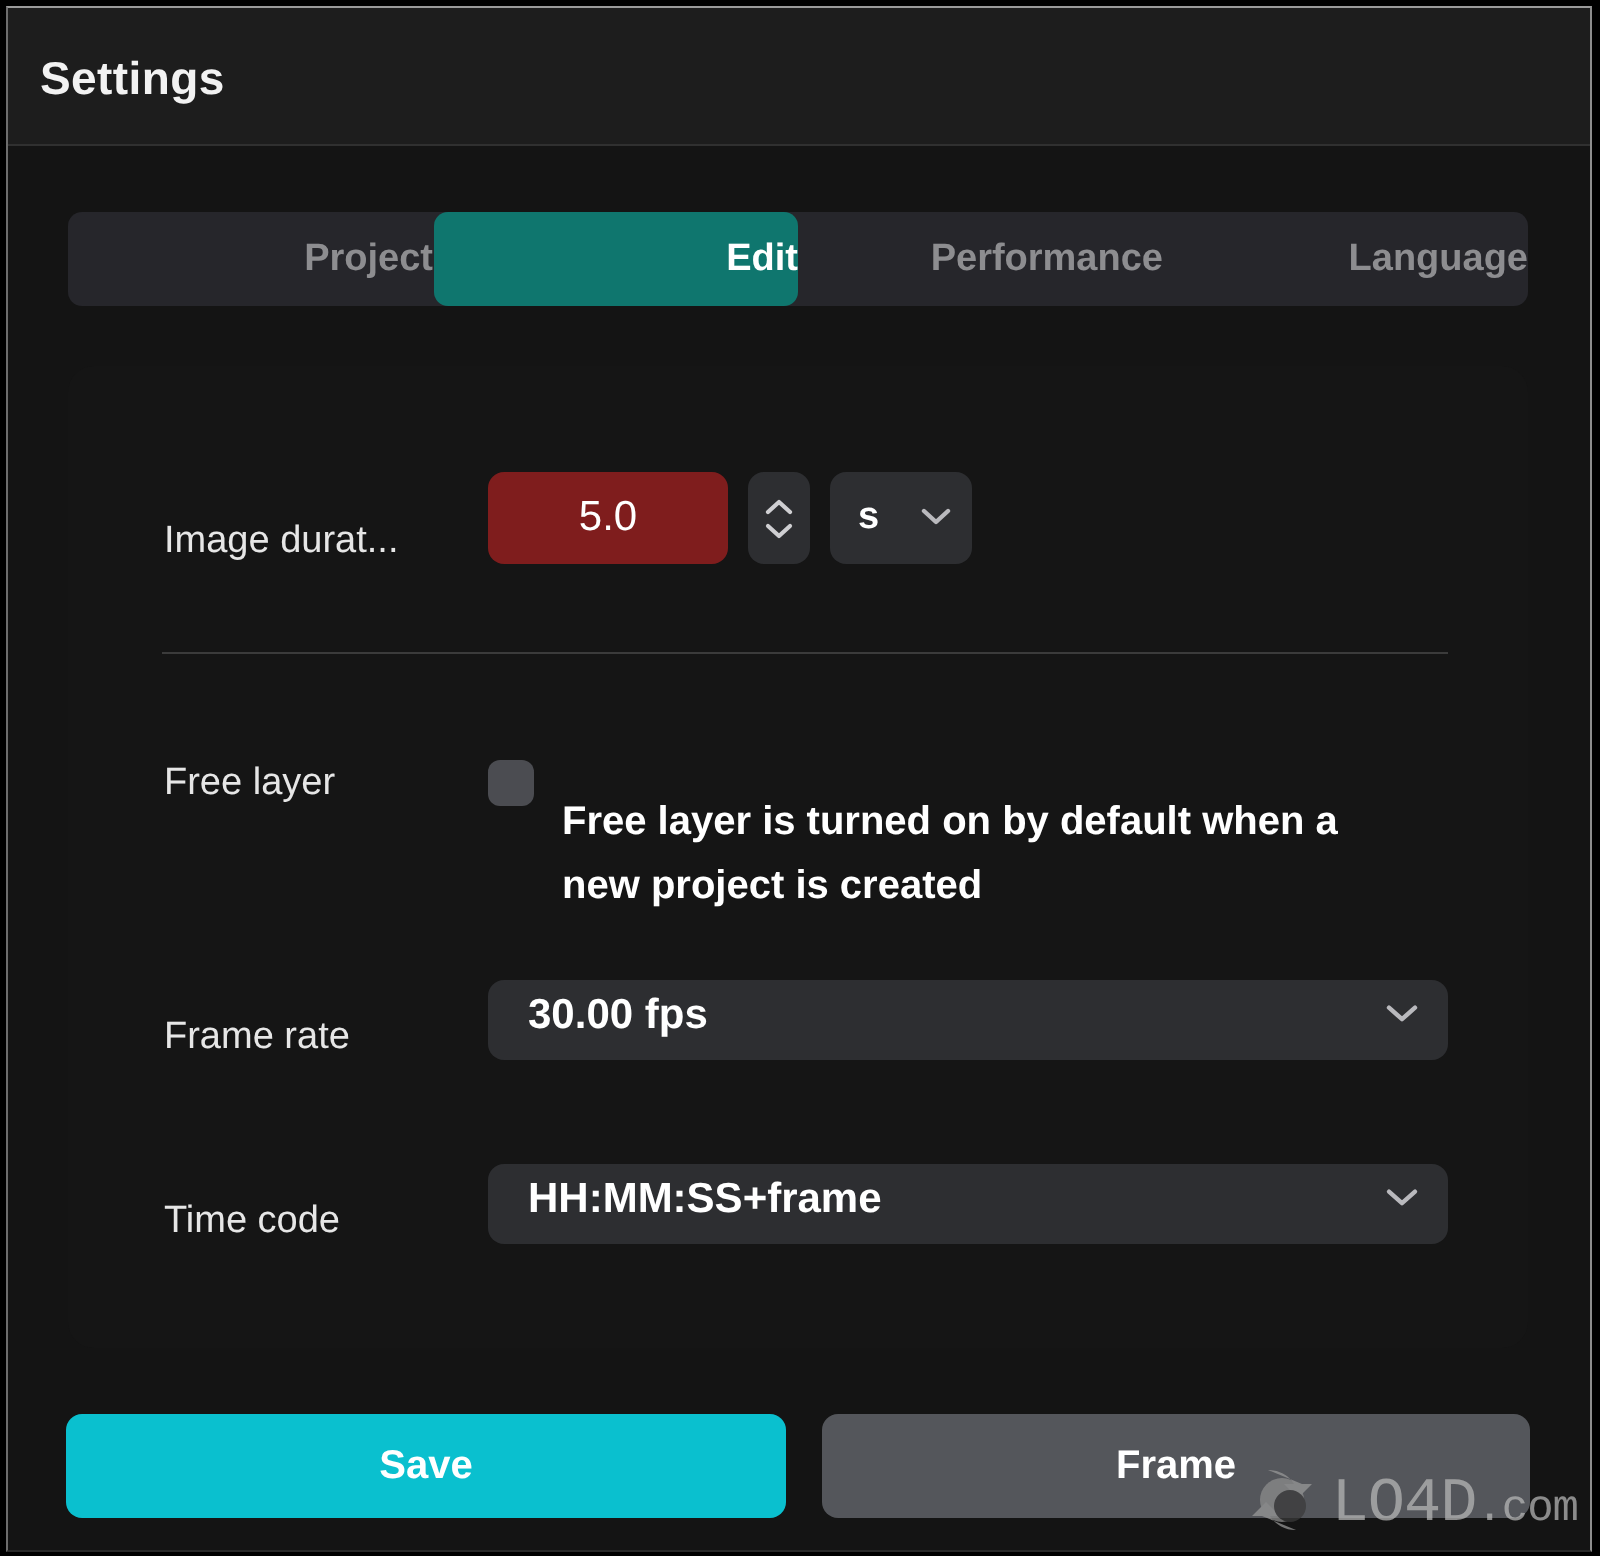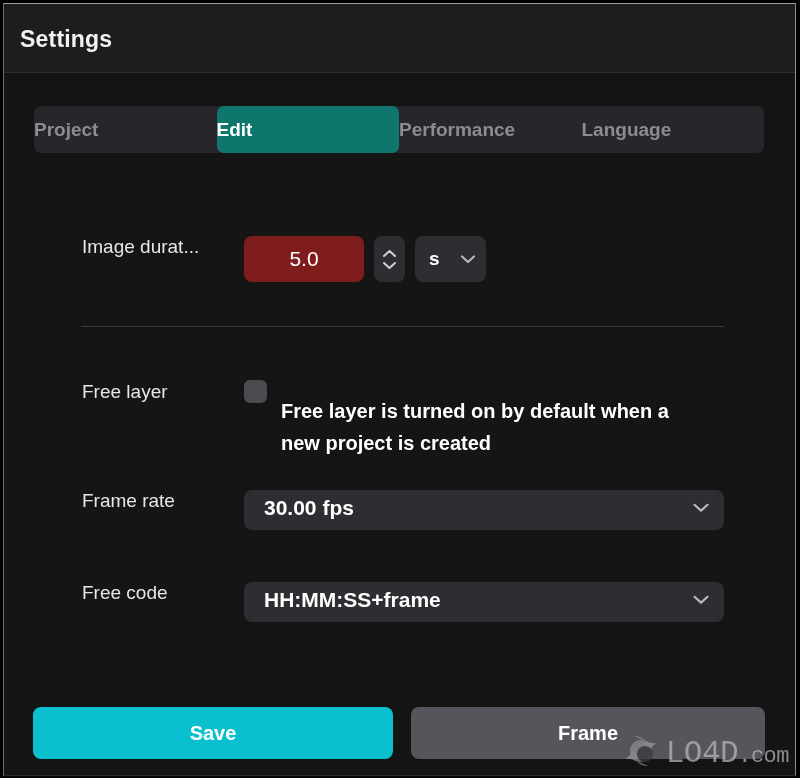--- a/index.html
+++ b/index.html
@@ -64,21 +64,21 @@
     background: #26262b;
     border-radius: 7px;
     display: flex;
     align-items: stretch;
     box-sizing: border-box;
   }
   .tab {
     flex: 1 1 0;
     display: flex;
     align-items: center;
-    justify-content: flex-start;
+    justify-content: flex-end;
     font-size: 19px;
     font-weight: bold;
     color: #8d8d90;
     border-radius: 7px;
     cursor: pointer;
     user-select: none;
   }
   .tab.active {
     background: #0f766e;
     color: #ffffff;
@@ -92,21 +92,21 @@
     width: 730px;
     height: 491px;
     background: #151515;
     border-radius: 13px;
     box-sizing: border-box;
   }
 
   .row {
     position: absolute;
     display: flex;
-    align-items: flex-start;
+    align-items: flex-end;
   }
   .row-label {
     font-size: 19px;
     color: #e6e6e6;
     white-space: nowrap;
   }
 
   
   .row-duration {
     left: 48px;
@@ -346,21 +346,21 @@
         <span class="sel-text">30.00 fps</span>
         <span>
           <svg width="18" height="11" viewBox="0 0 18 11">
               <path d="M2.5 2.8 L9 8.6 L15.5 2.8" fill="none" stroke="#b9b9bd" stroke-width="2.2" stroke-linecap="round" stroke-linejoin="round"></path>
             </svg>
         </span>
       </div>
     </div>
 
     <div class="row row-timecode">
-      <div class="row-label">Free code</div>
+      <div class="row-label">Time code</div>
       <div class="wide-select">
         <span class="sel-text">HH:MM:SS+frame</span>
         <span>
           <svg width="18" height="11" viewBox="0 0 18 11">
               <path d="M2.5 2.8 L9 8.6 L15.5 2.8" fill="none" stroke="#b9b9bd" stroke-width="2.2" stroke-linecap="round" stroke-linejoin="round"></path>
             </svg>
         </span>
       </div>
     </div>
 

